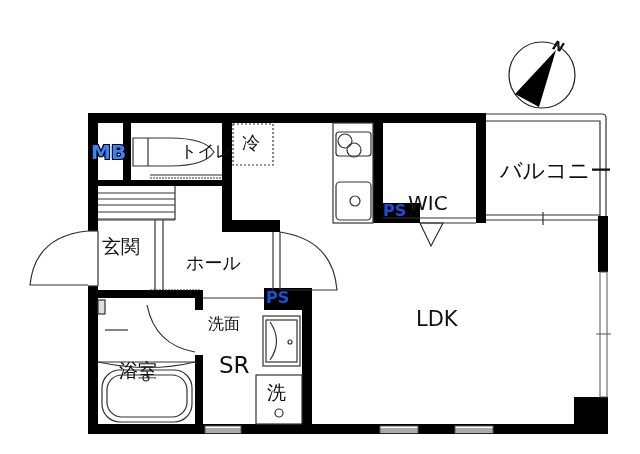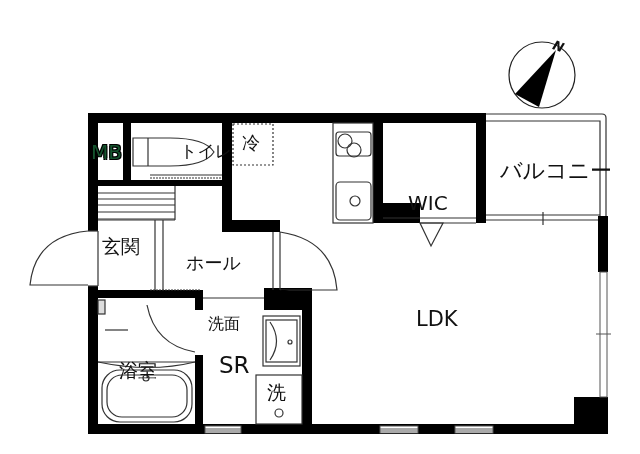--- a/index.html
+++ b/index.html
@@ -1,23 +1,23 @@
 <!DOCTYPE html>
 <html><head>
 <meta charset="utf-8">
 <style>
   html, body { margin: 0; padding: 0; background: #ffffff; }
   body { width: 640px; height: 454px; position: relative; overflow: hidden;
          font-family: "DejaVu Sans", "Liberation Sans", sans-serif; }
   #plan { position: absolute; left: 0; top: 0; width: 640px; height: 454px; }
   .lbl { position: absolute; color: #111; white-space: nowrap; line-height: 1;
          font-family: "DejaVu Sans", "Liberation Sans", sans-serif; }
-  .outlined { color: #14532d; font-weight: normal;
+  .outlined { color: #3b82f6; font-weight: bold;
     text-shadow: -1px -1px 0 #000, 1px -1px 0 #000, -1px 1px 0 #000, 1px 1px 0 #000; }
-  .onblack { color: #000000; font-weight: bold;
+  .onblack { color: #1d4ed8; font-weight: bold;
     text-shadow: -1px -1px 0 #000, 1px -1px 0 #000, -1px 1px 0 #000, 1px 1px 0 #000; }
 </style>
 </head>
 <body>
 
 <svg id="plan" viewBox="0 0 640 454" xmlns="http://www.w3.org/2000/svg">
 
   <g>
     <circle cx="542" cy="75" r="33" fill="#fff" stroke="#222" stroke-width="1.2"></circle>
     <polygon points="556,50 515,94 539,107" fill="#000"></polygon>

